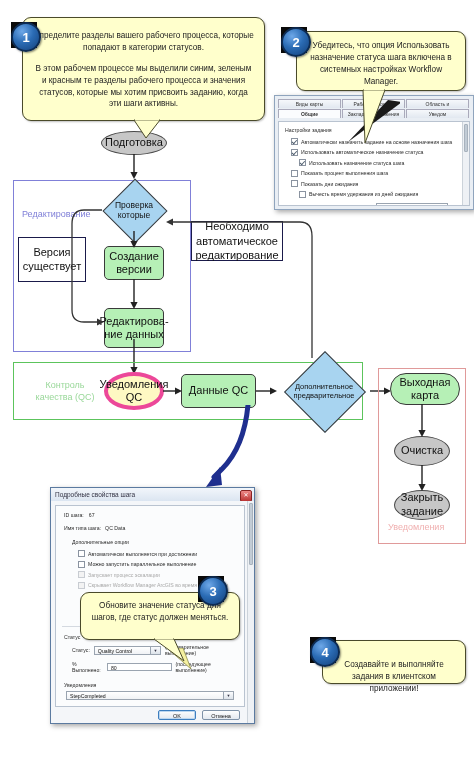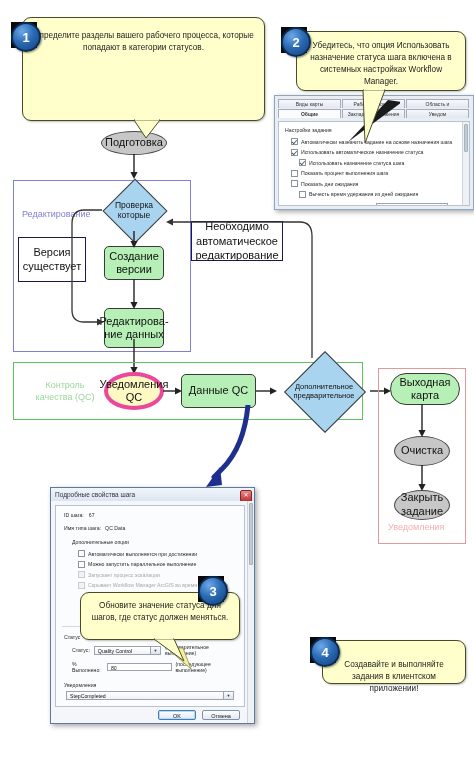--- a/index.html
+++ b/index.html
@@ -369,20 +369,21 @@
       </div>
     </div>
 
     <div class="btn def" style="position:absolute;right:58px;bottom:3px;width:38px;">OK</div>
     <div class="btn" style="position:absolute;right:14px;bottom:3px;width:38px;">Отмена</div>
   </div>
 </div>
 
 <div class="callout" style="left:22px;top:17px;width:243px;height:104px;padding:12px 10px 0 10px;font-size:8.2px;">
   <p>Определите разделы вашего рабочего процесса, которые попадают в категории статусов.</p>
+  <p>В этом рабочем процессе мы выделили синим, зеленым и красным те разделы рабочего процесса и значения статусов, которые мы хотим присвоить заданию, когда эти шаги активны.</p>
 </div>
 <svg class="tail" style="left:130px;top:118px;width:40px;height:24px;">
   <polygon points="4,2 30,2 16,20" fill="#ffffcc" stroke="#4a4a2a" stroke-width="1"></polygon>
   <line x1="5" y1="1" x2="29" y2="1" stroke="#ffffcc" stroke-width="2.5"></line>
 </svg>
 <div class="badge-sq" style="left:11px;top:22px;"></div>
 <div class="badge" style="left:11px;top:22px;">1</div>
 
 <div class="callout" style="left:296px;top:31px;width:170px;height:60px;padding:8px 8px 0 8px;font-size:8.2px;">
   <p>Убедитесь, что опция Использовать назначение статуса шага включена в системных настройках Workflow Manager.</p>

